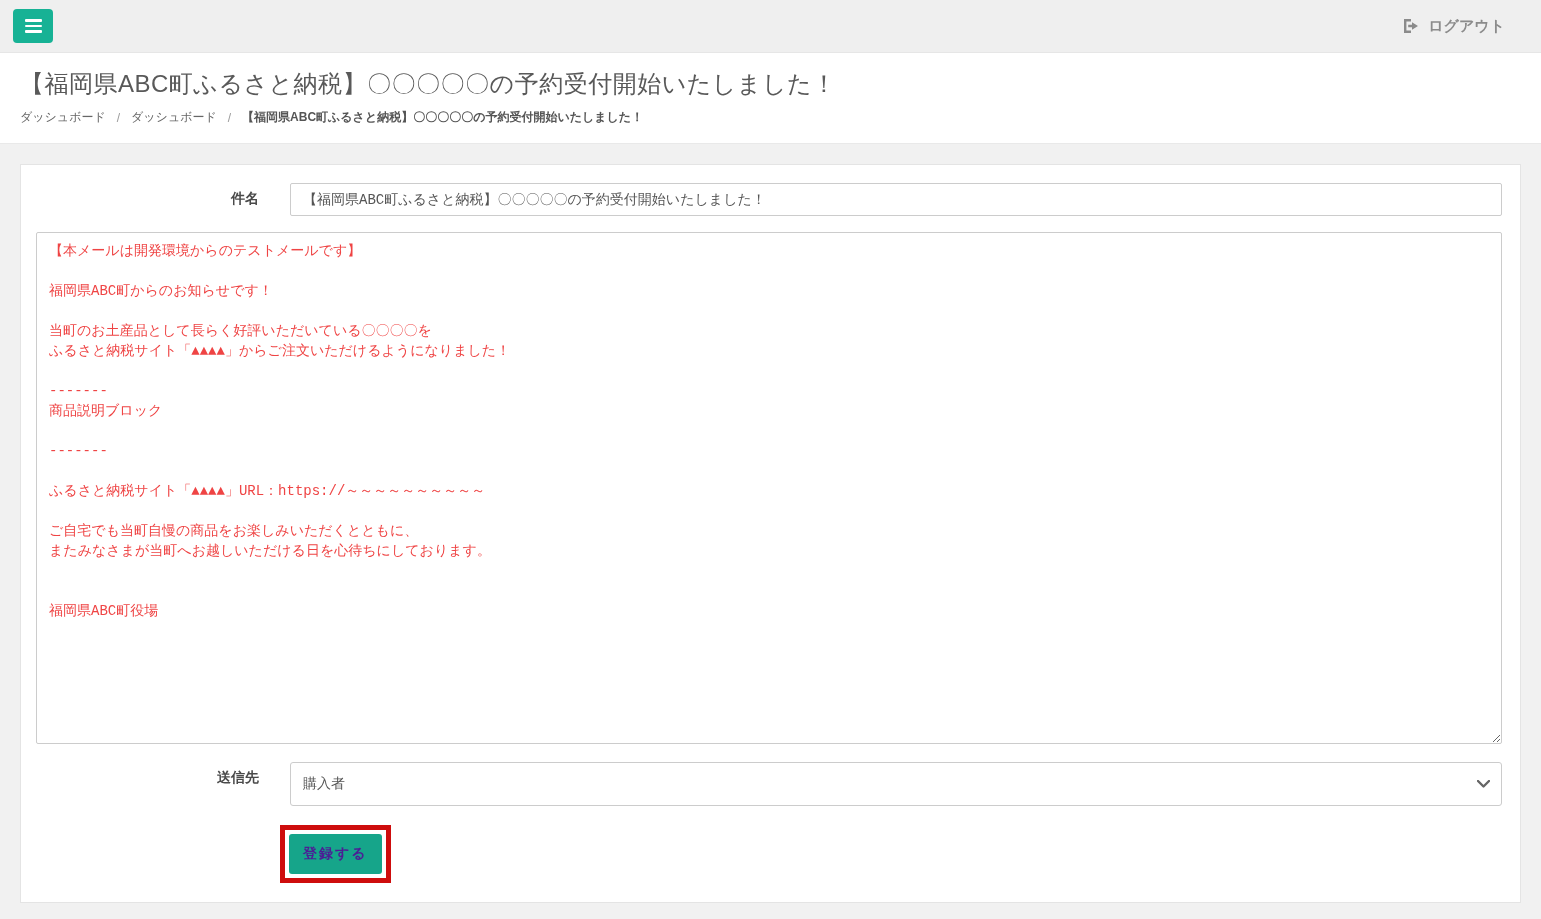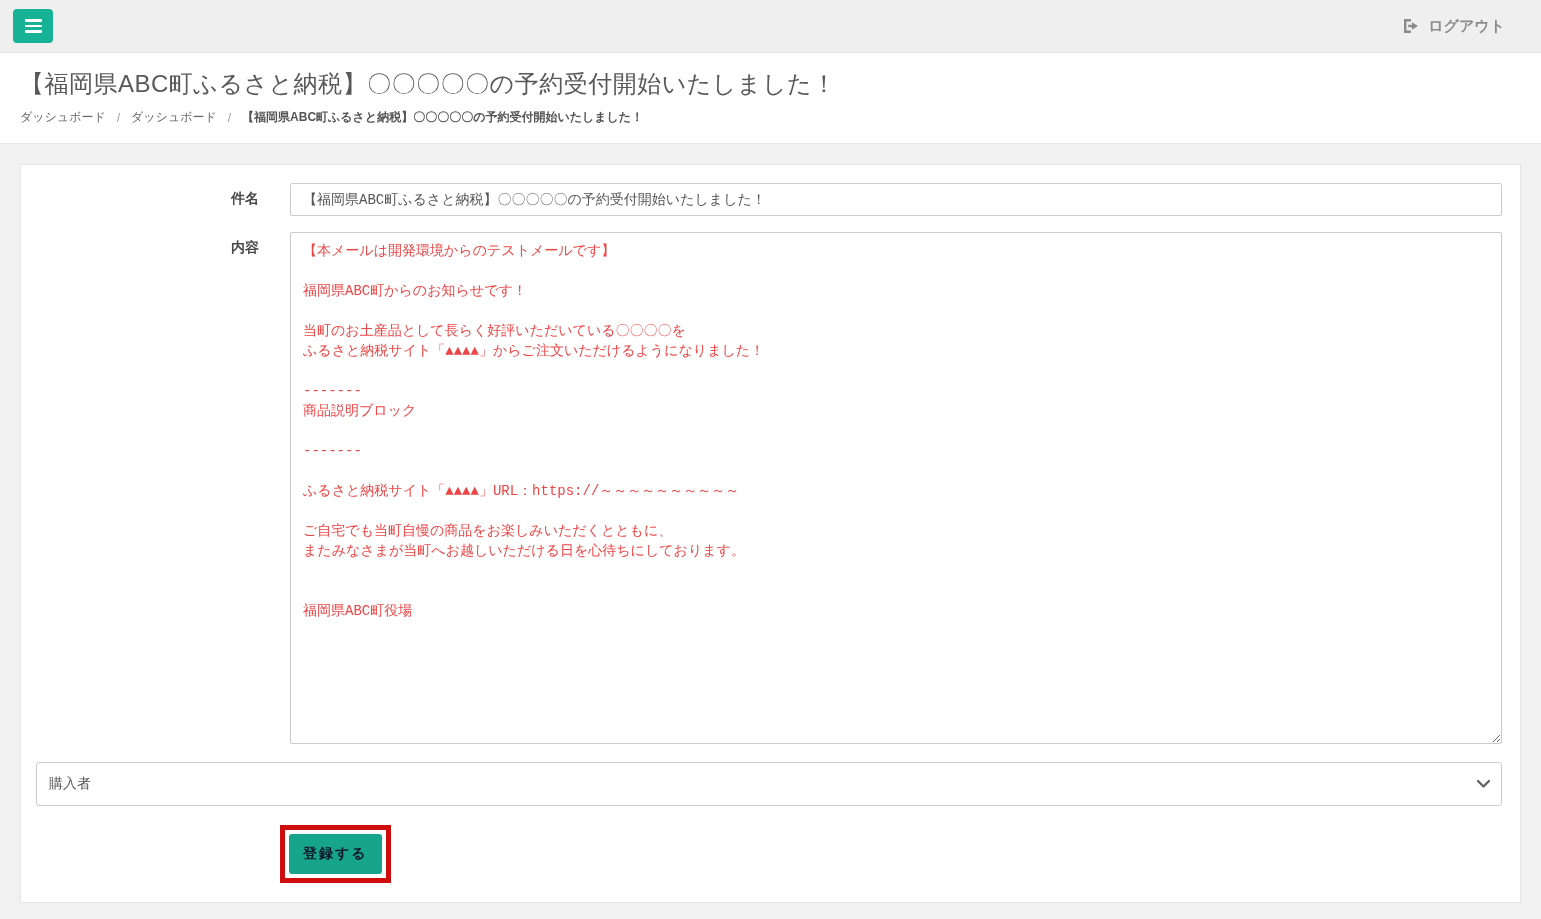--- a/index.html
+++ b/index.html
@@ -127,21 +127,21 @@
     display: inline-block;
     border: 5px solid #ce0d0d;
     padding: 4px;
     background: #ffffff;
   }
   .submit-btn {
     display: block;
     height: 40px;
     padding: 0 14px;
     background: #16a58a;
-    color: #0f172a;
+    color: #4c1d95;
     border: none; border-radius: 3px;
     font-size: 14px; font-weight: bold;
     letter-spacing: 2px;
     font-family: inherit;
     cursor: pointer;
   }
 </style>
 </head>
 <body>
 
@@ -175,21 +175,20 @@
   <div class="card">
 
     <div class="form-row mb16">
       <label class="form-label">件名</label>
       <div class="form-control-col">
         <input type="text" class="text-input" value="【福岡県ABC町ふるさと納税】〇〇〇〇〇の予約受付開始いたしました！" style="">
       </div>
     </div>
 
     <div class="form-row mb18">
-      <label class="form-label">内容</label>
       <div class="form-control-col">
         <textarea class="textarea" style="">【本メールは開発環境からのテストメールです】
 
 福岡県ABC町からのお知らせです！
 
 当町のお土産品として長らく好評いただいている〇〇〇〇を
 ふるさと納税サイト「▲▲▲▲」からご注文いただけるようになりました！
 
 -------
 商品説明ブロック
@@ -200,20 +199,21 @@
 
 ご自宅でも当町自慢の商品をお楽しみいただくとともに、
 またみなさまが当町へお越しいただける日を心待ちにしております。
 
 
 福岡県ABC町役場</textarea>
       </div>
     </div>
 
     <div class="form-row mb19">
+      <label class="form-label">送信先</label>
       <div class="form-control-col">
         <div class="select-wrap">
           <select class="select">
             <option>購入者</option>
           </select>
           <svg class="select-chevron" width="13" height="8" viewBox="0 0 13 8" xmlns="http://www.w3.org/2000/svg">
             <path d="M1 1l5.5 5.5L12 1" fill="none" stroke="#666666" stroke-width="2.4" stroke-linecap="round" stroke-linejoin="round"></path>
           </svg>
         </div>
       </div>

